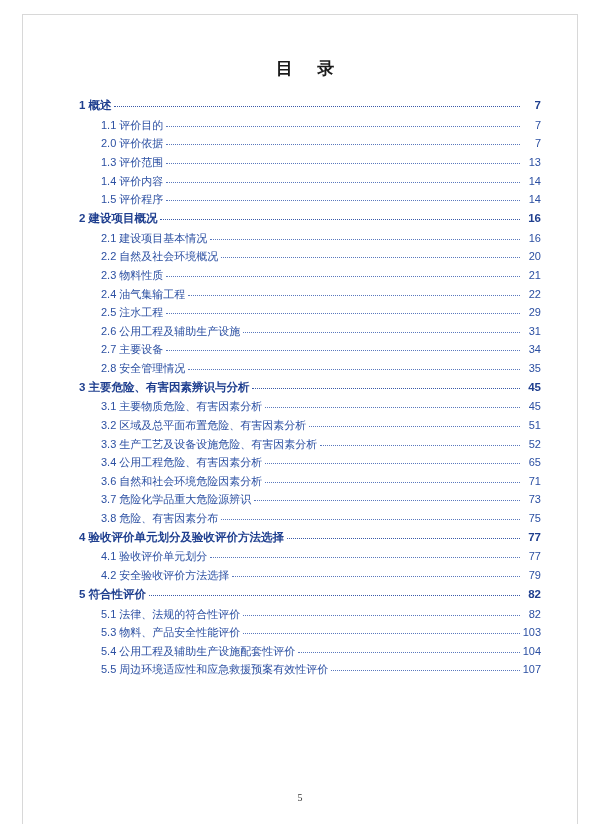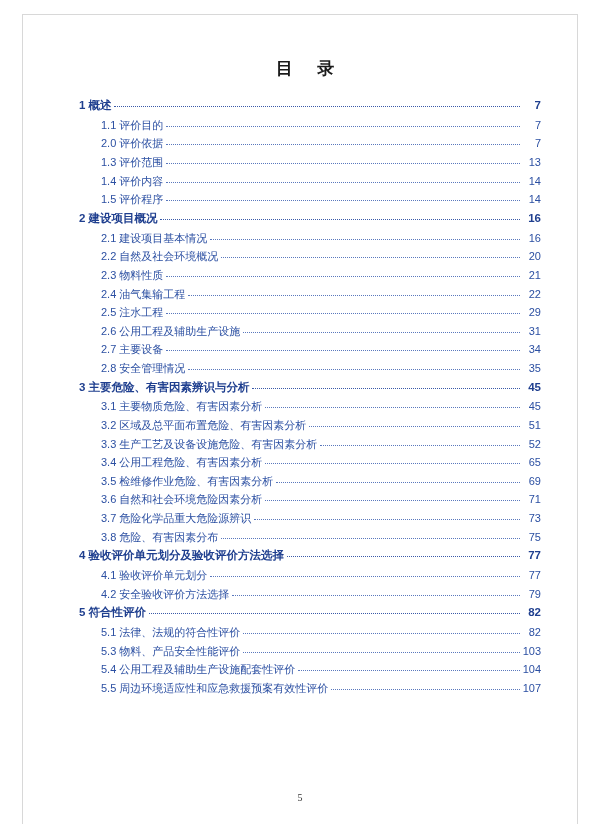--- a/index.html
+++ b/index.html
@@ -220,26 +220,20 @@
             <span class="leader"></span>
             <span class="pg">52</span>
           </li>
           <li class="toc-row level2">
             <span class="num">3.4</span>
             <span class="label">公用工程危险、有害因素分析</span>
             <span class="leader"></span>
             <span class="pg">65</span>
           </li>
           <li class="toc-row level2">
-            <span class="num">3.5</span>
-            <span class="label">检维修作业危险、有害因素分析</span>
-            <span class="leader"></span>
-            <span class="pg">69</span>
-          </li>
-          <li class="toc-row level2">
             <span class="num">3.6</span>
             <span class="label">自然和社会环境危险因素分析</span>
             <span class="leader"></span>
             <span class="pg">71</span>
           </li>
           <li class="toc-row level2">
             <span class="num">3.7</span>
             <span class="label">危险化学品重大危险源辨识</span>
             <span class="leader"></span>
             <span class="pg">73</span>

